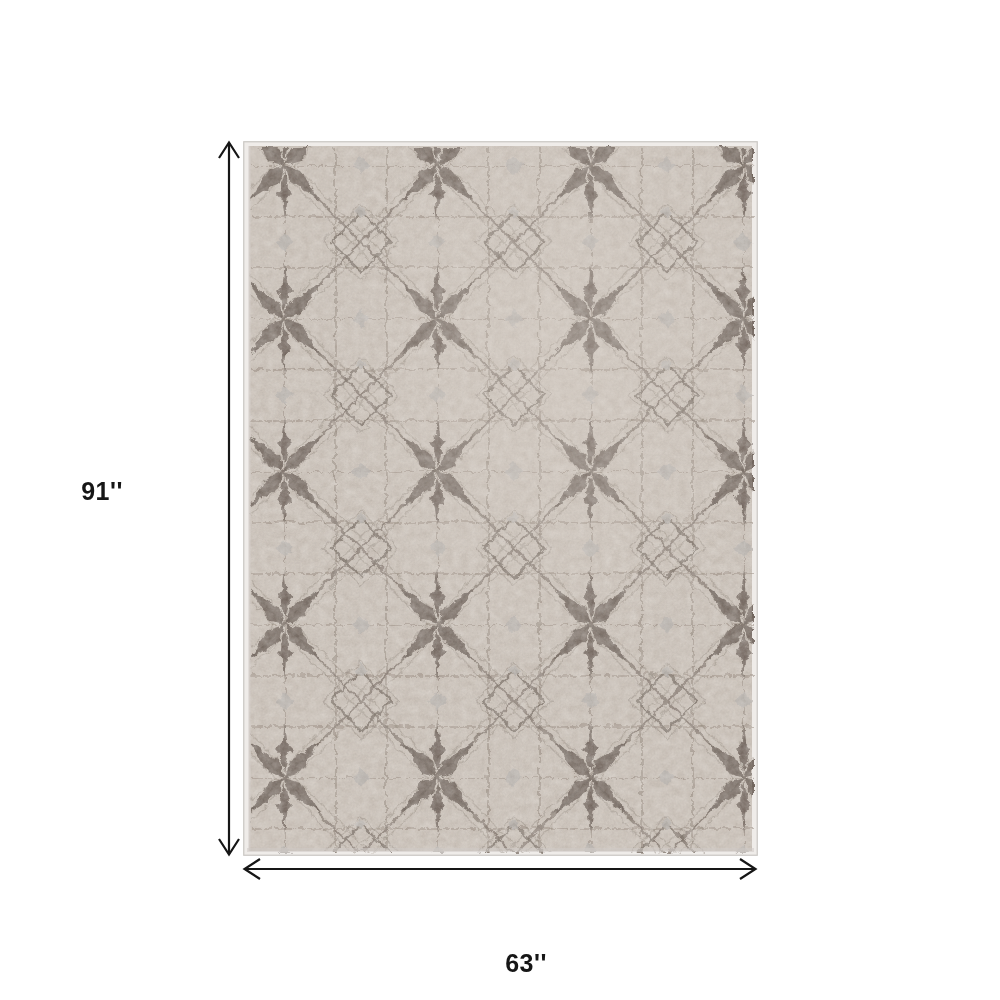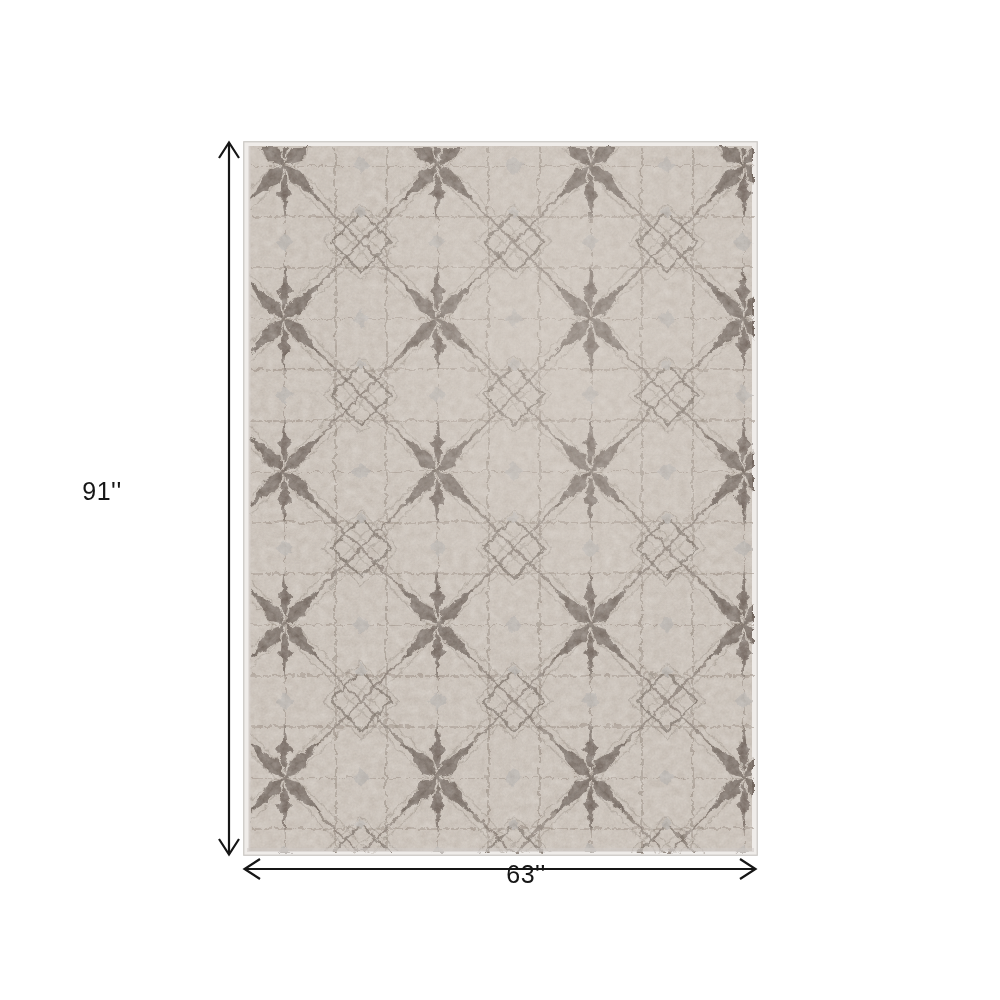--- a/index.html
+++ b/index.html
@@ -31,23 +31,24 @@
   }
   .dim-label {
     position: absolute;
     color: #161616;
     font-size: 25px;
     letter-spacing: 0.5px;
     text-align: center;
     width: 90px;
     line-height: 1;
     user-select: none;
+    font-weight: bold;
   }
   .dim-label.height { left: 57px;  top: 479px; }
-  .dim-label.width  { left: 481px; top: 862px; }
+  .dim-label.width  { left: 481px; top: 951px; }
 </style>
 </head>
 <body>
 
 <div class="stage">
 
   <div class="rug">
     <svg viewBox="0 0 515 715" aria-hidden="true">
       <defs>
         <g id="starMotif" fill="#6c6057" fill-opacity="0.88">

